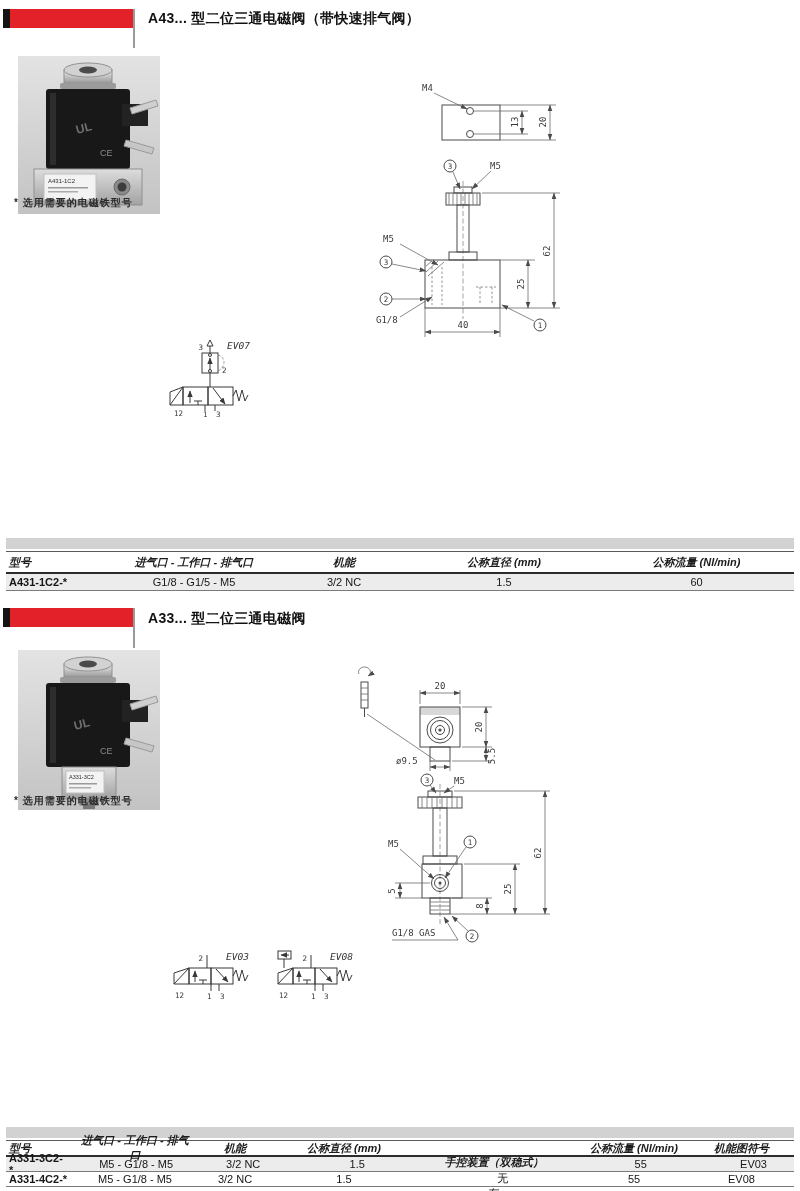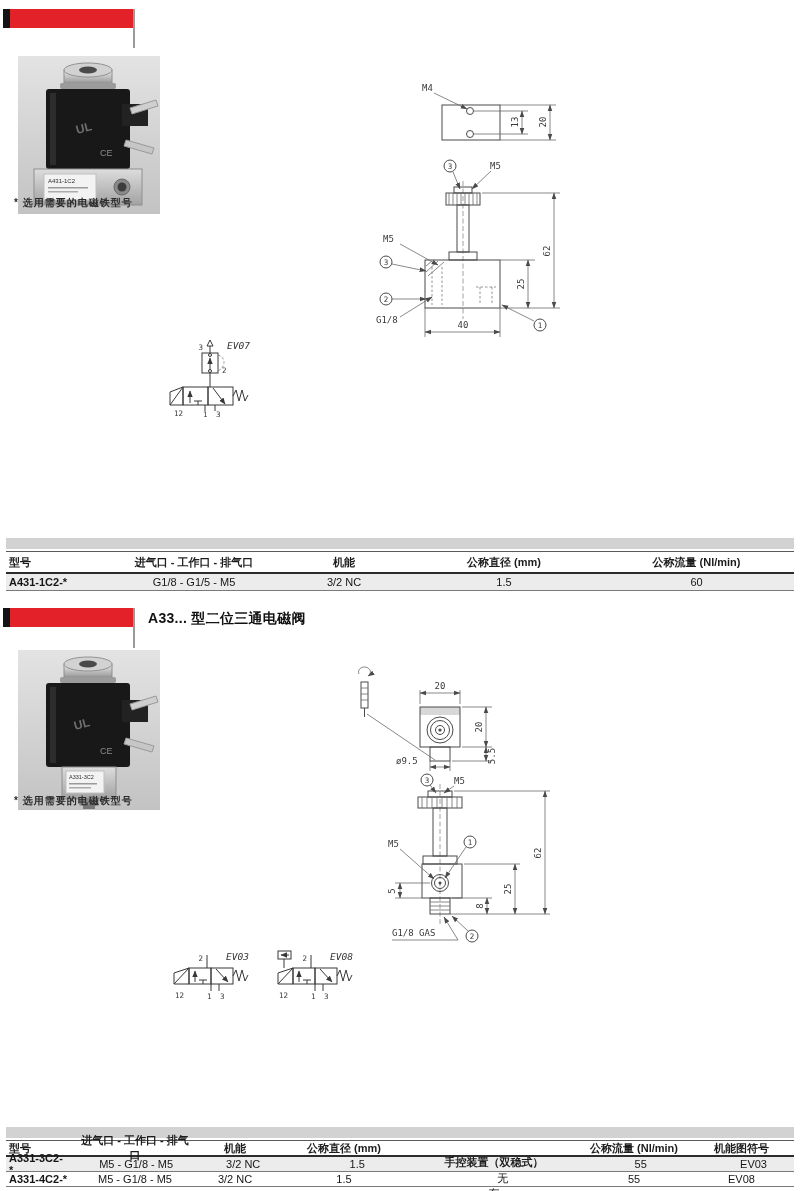--- a/index.html
+++ b/index.html
@@ -15,21 +15,21 @@
   .caption{font-size:10px;font-weight:bold;color:#2a2a2a;letter-spacing:1px;}
   
   .dtable{position:absolute;left:6px;width:788px;font-size:11px;color:#161616;}
   .band{height:11px;background:#d2d2d2;}
   .gap2{height:2px;}
   .ln-thin{border-top:1px solid #5a5a5a;}
   .ln-mid{border-top:1px solid #7a7a7a;}
   .ln-thick{border-top:2px solid #2c2c2c;}
   .trow{display:flex;align-items:center;}
   .trow>div{text-align:center;}
-  .hrow>div{font-weight:bold;color:#1c1c1c;}
+  .hrow>div{font-weight:bold;color:#1c1c1c;font-style:italic;}
   .shade{background:#ececec;}
   .bold{font-weight:bold;}
   .t1 .c0{width:100px;text-align:left;padding-left:3px;}
   .t1 .c1{width:170px;} .t1 .c2{width:130px;} .t1 .c3{width:190px;} .t1 .c4{width:195px;}
   .t2 .c0{width:70px;text-align:left;padding-left:3px;}
   .t2 .c1{width:112px;} .t2 .c2{width:88px;} .t2 .c3{width:130px;}
   .t2 .c4{width:170px;margin-top:29px;} .t2 .c5{width:110px;} .t2 .c6{width:105px;}
   
   svg .ln{stroke:#4a4a4a;stroke-width:1;fill:none;}
   svg .thin{stroke:#6b6b6b;stroke-width:.8;fill:none;}
@@ -43,20 +43,21 @@
 </head>
 <body>
 
 <div class="page">
 
   <div class="abs banner" style="left:3px;top:9px;">
     <div class="edge"></div>
     <div class="bar"></div>
   </div>
   <div class="abs vline" style="left:133px;top:9px;height:39px;"></div>
+  <div class="abs sec-title" style="left:148px;top:10px;">A43... 型二位三通电磁阀（带快速排气阀）</div>
 
   <svg class="abs" style="left:18px;top:56px;" width="142" height="158" viewBox="0 0 142 158">
     <defs>
       <linearGradient id="pbg1" x1="0" y1="0" x2="0" y2="1">
           <stop offset="0" stop-color="#e3e3e3"></stop>
           <stop offset="1" stop-color="#c3c3c3"></stop>
         </linearGradient>
       <linearGradient id="met1" x1="0" y1="0" x2="0" y2="1">
           <stop offset="0" stop-color="#ededed"></stop>
           <stop offset="1" stop-color="#9a9a9a"></stop>

